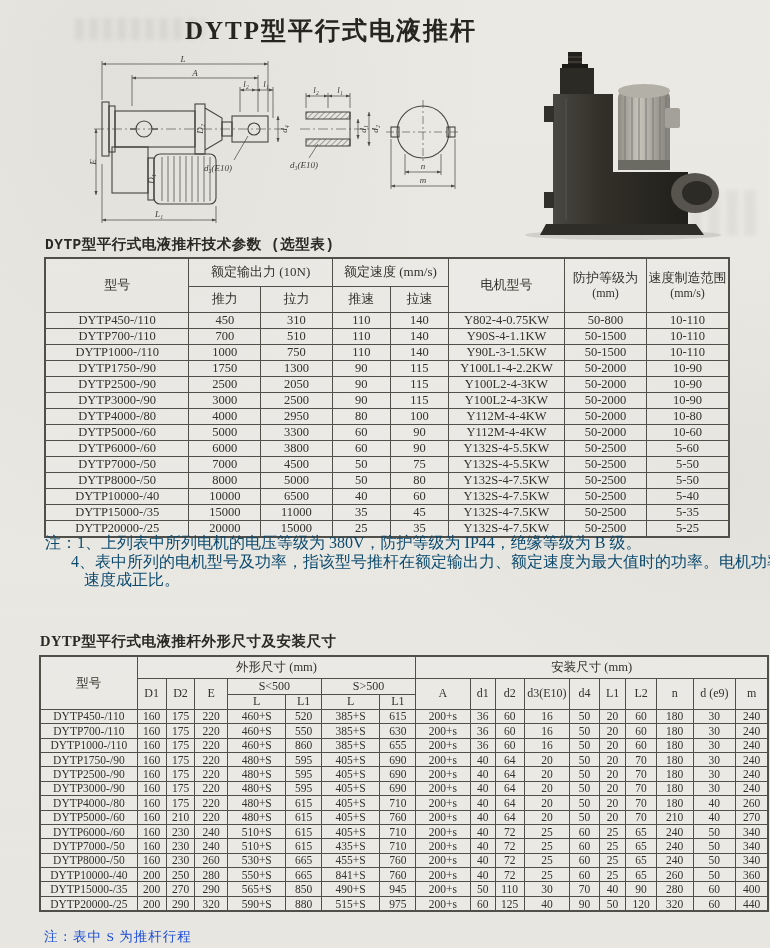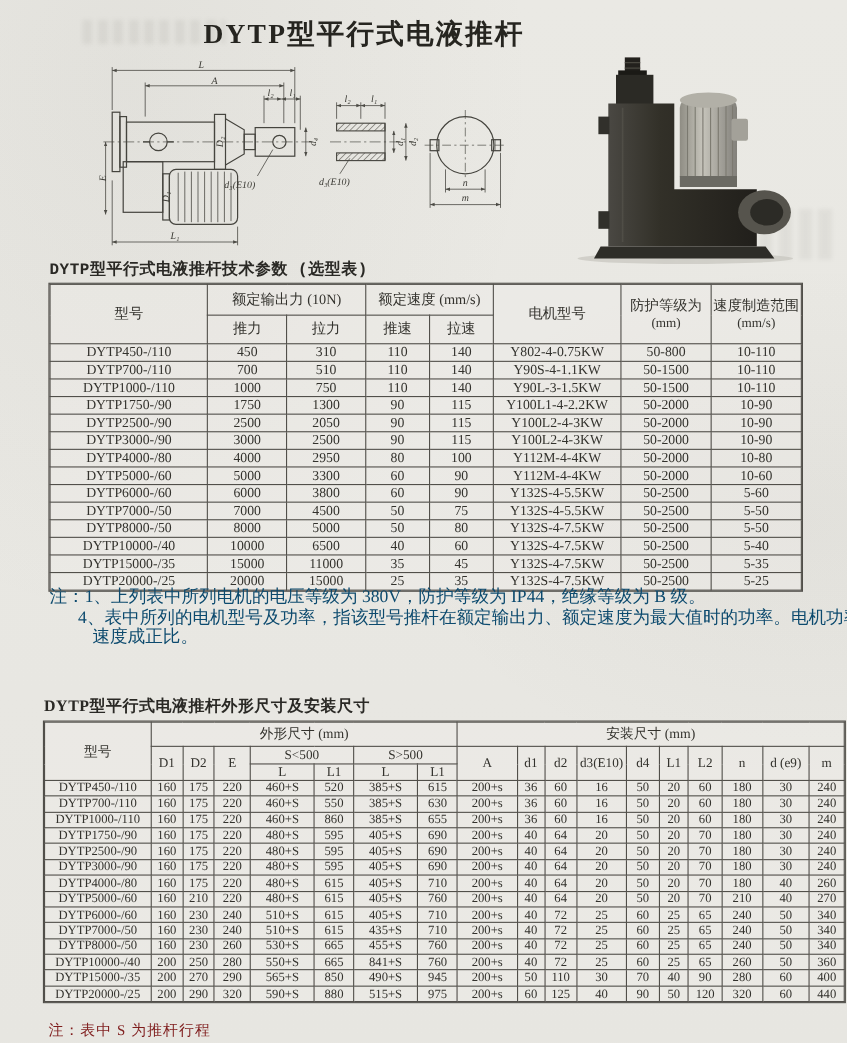--- a/index.html
+++ b/index.html
@@ -35,21 +35,21 @@
   #table2 th{font-size:12px;line-height:1.15;}
   #table2 thead tr:nth-child(1) th{height:21px;font-size:12.5px;}
   #table2 thead tr:nth-child(2) th{height:15px;}
   #table2 thead tr:nth-child(3) th{height:13px;}
   #table2 td{font-size:11.5px;height:13.4px;}
   .unit{font-size:12px;}
   #notes{left:45px;top:534px;width:705px;font-size:16px;line-height:18.6px;color:#0c4a6e;}
   #notes .nl{white-space:nowrap;}
   #notes .ind{padding-left:26px;}
   #notes .ind2{padding-left:39px;}
-  #final-note{left:44px;top:928px;font-size:13.5px;color:#7f1d1d;letter-spacing:1px;}
+  #final-note{left:44px;top:928px;font-size:13.5px;color:#1d4ed8;letter-spacing:1px;}
   svg text{font-family:"Liberation Serif","DejaVu Serif",serif;}
   .smudge{pointer-events:none;}
 </style>
 </head>
 <body>
 
 <div class="abs smudge" style="left:75px;top:18px;width:130px;height:22px;opacity:.10;filter:blur(2px);
             background:repeating-linear-gradient(90deg,#7a7870 0 9px,transparent 9px 14px);"></div>
 <div class="abs smudge" style="left:600px;top:190px;width:160px;height:46px;opacity:.08;filter:blur(2px);
             background:repeating-linear-gradient(90deg,#6e6c64 0 12px,transparent 12px 18px);"></div>

